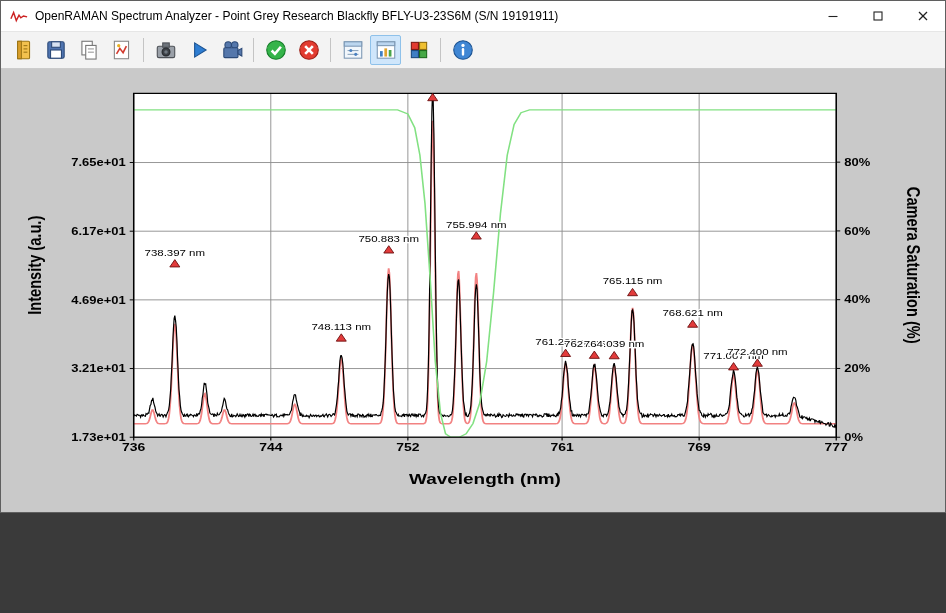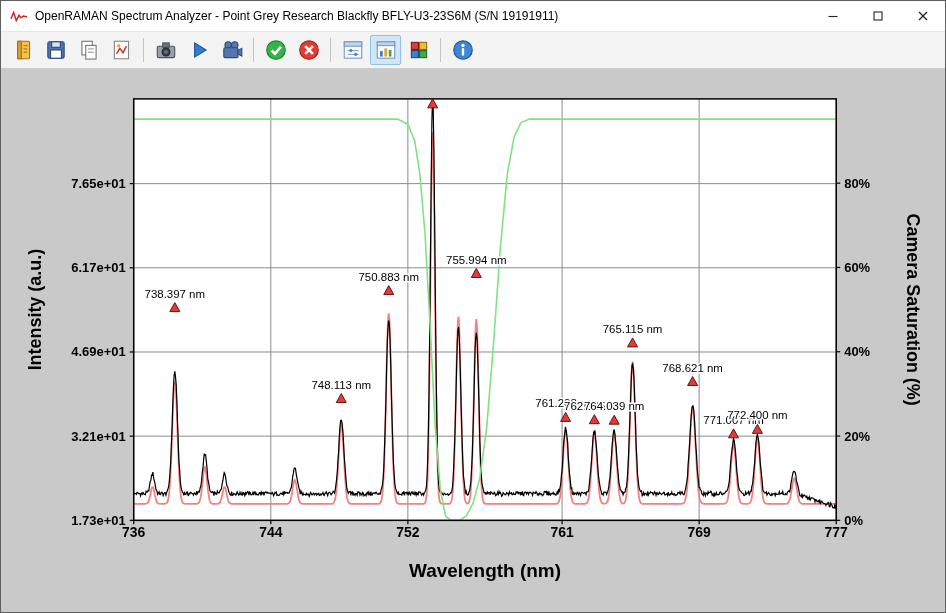--- a/index.html
+++ b/index.html
@@ -1,16 +1,16 @@
 <!DOCTYPE html>
 <html><head>
 <meta charset="utf-8">
 <style>
   html,body{margin:0;padding:0;background:#3a3a3a;font-family:"Liberation Sans",sans-serif;}
-  .window{width:946px;height:613px;box-sizing:border-box;background:#ffffff;
+  .window{width:946px;height:513px;box-sizing:border-box;background:#ffffff;
           border:1px solid #5f5f5f;display:flex;flex-direction:column;overflow:hidden;}
   .titlebar{flex:0 0 30px;display:flex;align-items:center;background:#ffffff;}
   .app-icon{margin:0 7px 0 9px;display:flex;align-items:center;}
   .title-text{flex:1;font-size:12px;color:#000;white-space:nowrap;overflow:hidden;}
   .win-controls{display:flex;height:100%;}
   .win-btn{width:45px;height:100%;border:none;background:#fff;display:flex;
            align-items:center;justify-content:center;padding:0;cursor:default;}
   .toolbar{flex:0 0 36px;background:#f3f3f3;border-top:1px solid #e6e6e6;
            border-bottom:1px solid #cccccc;display:flex;align-items:center;padding:0 5px;}
   .tb-btn{width:31px;height:30px;border:1px solid transparent;background:transparent;

